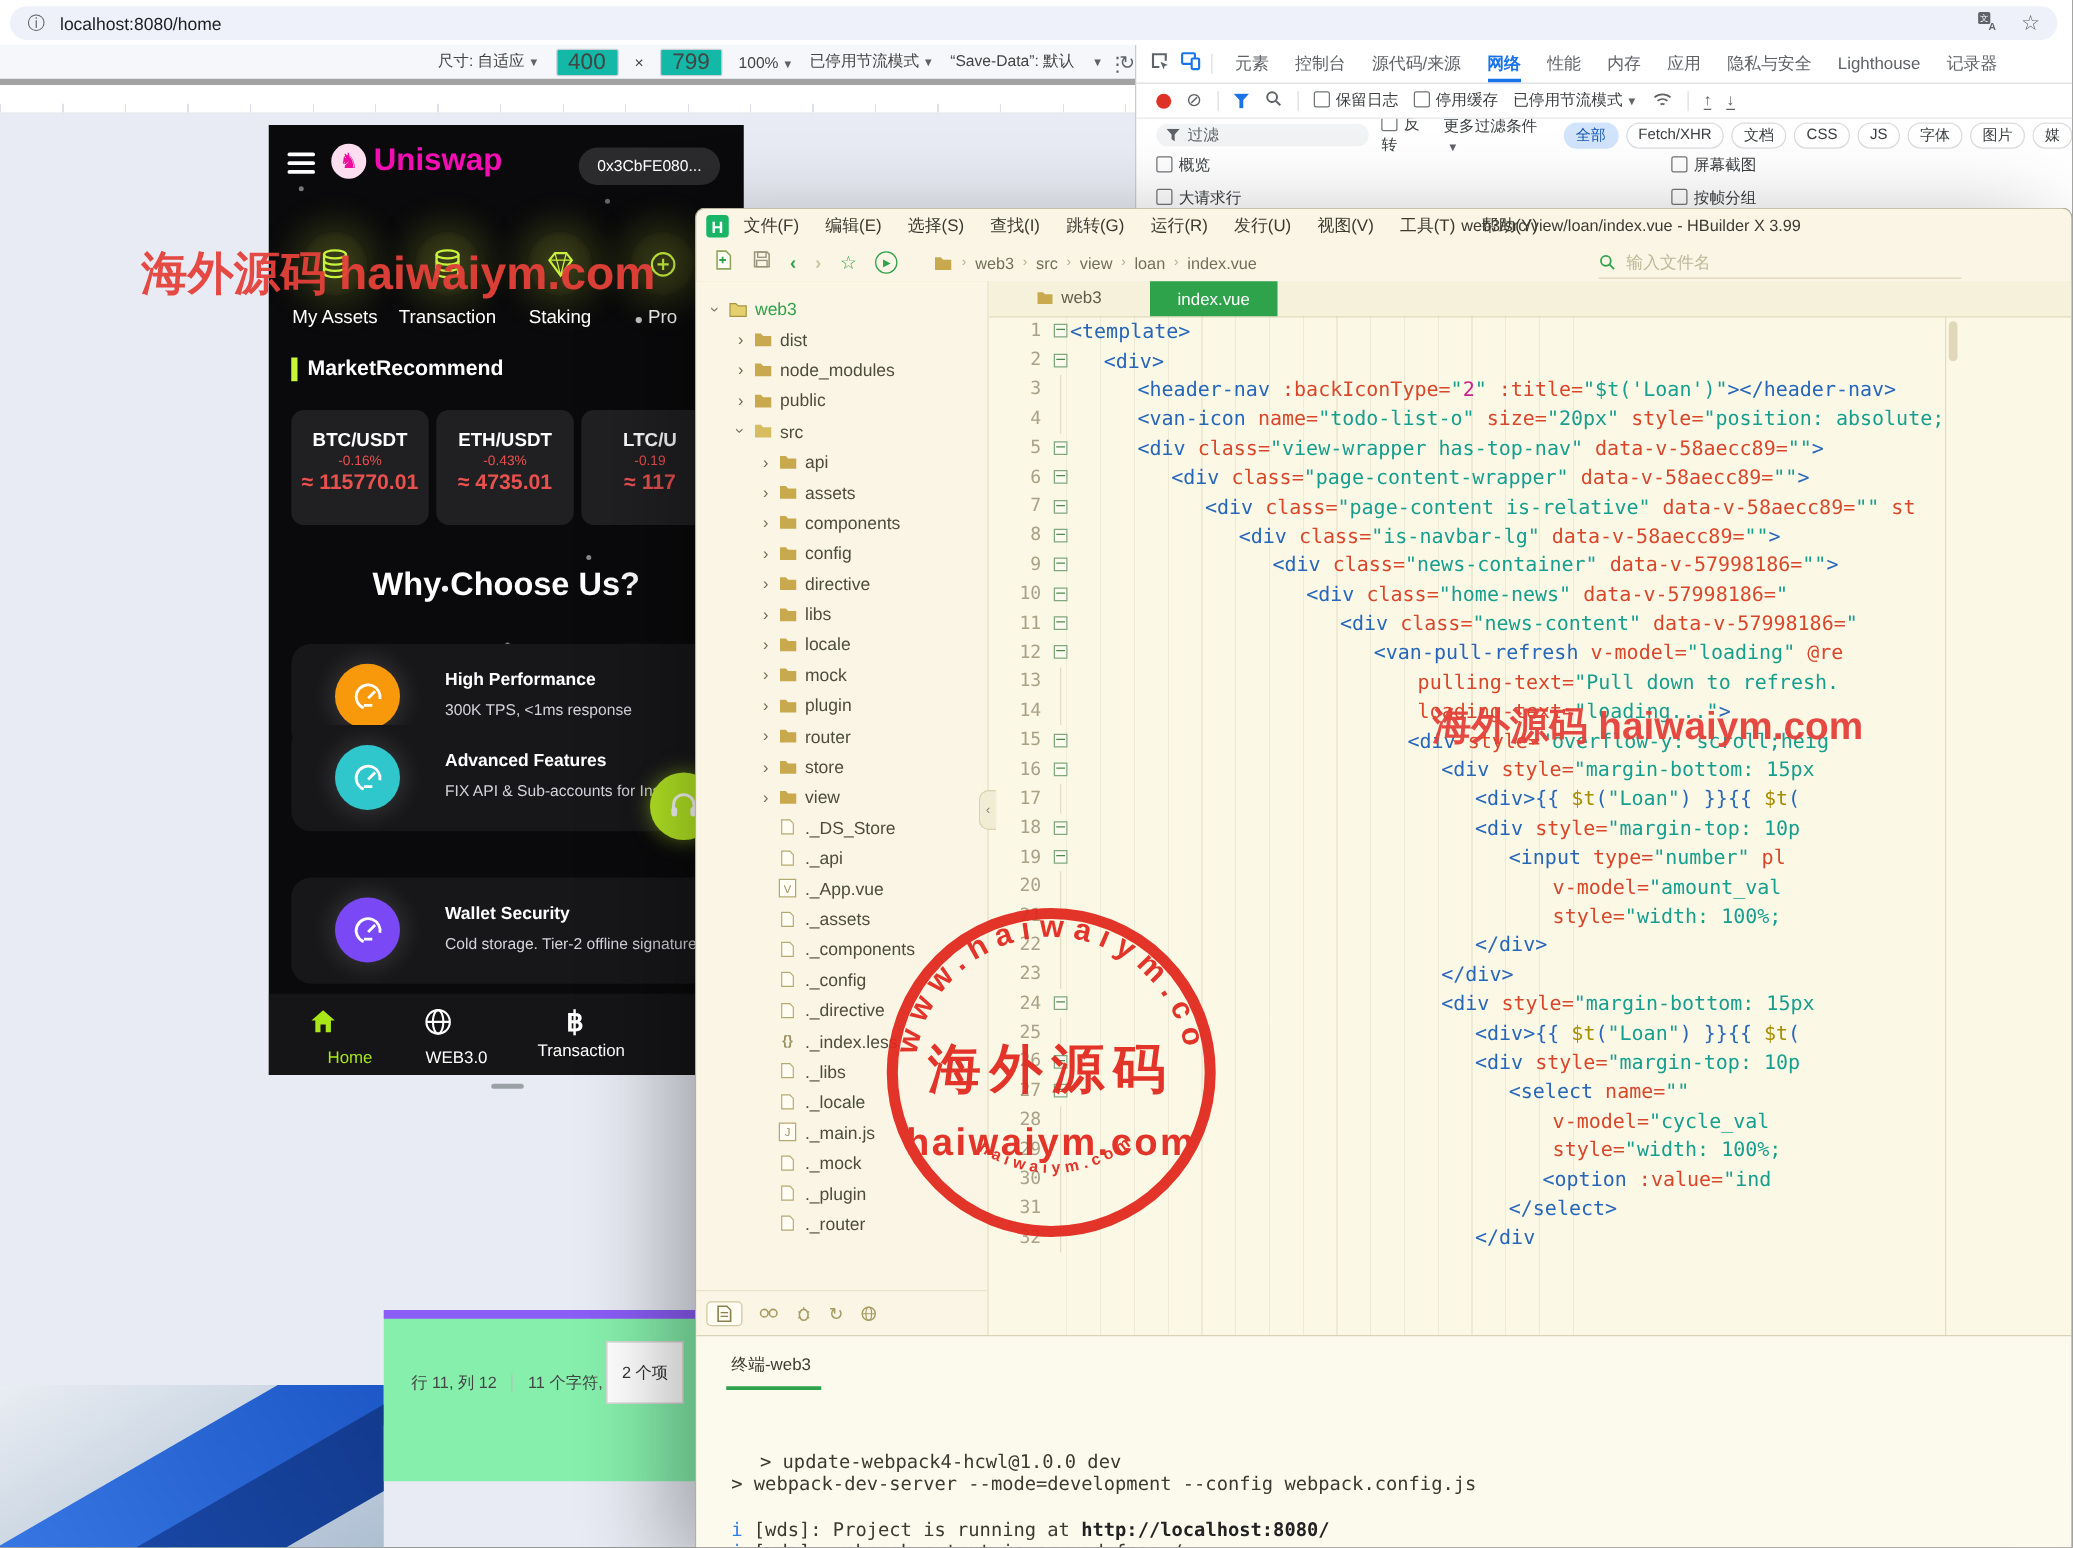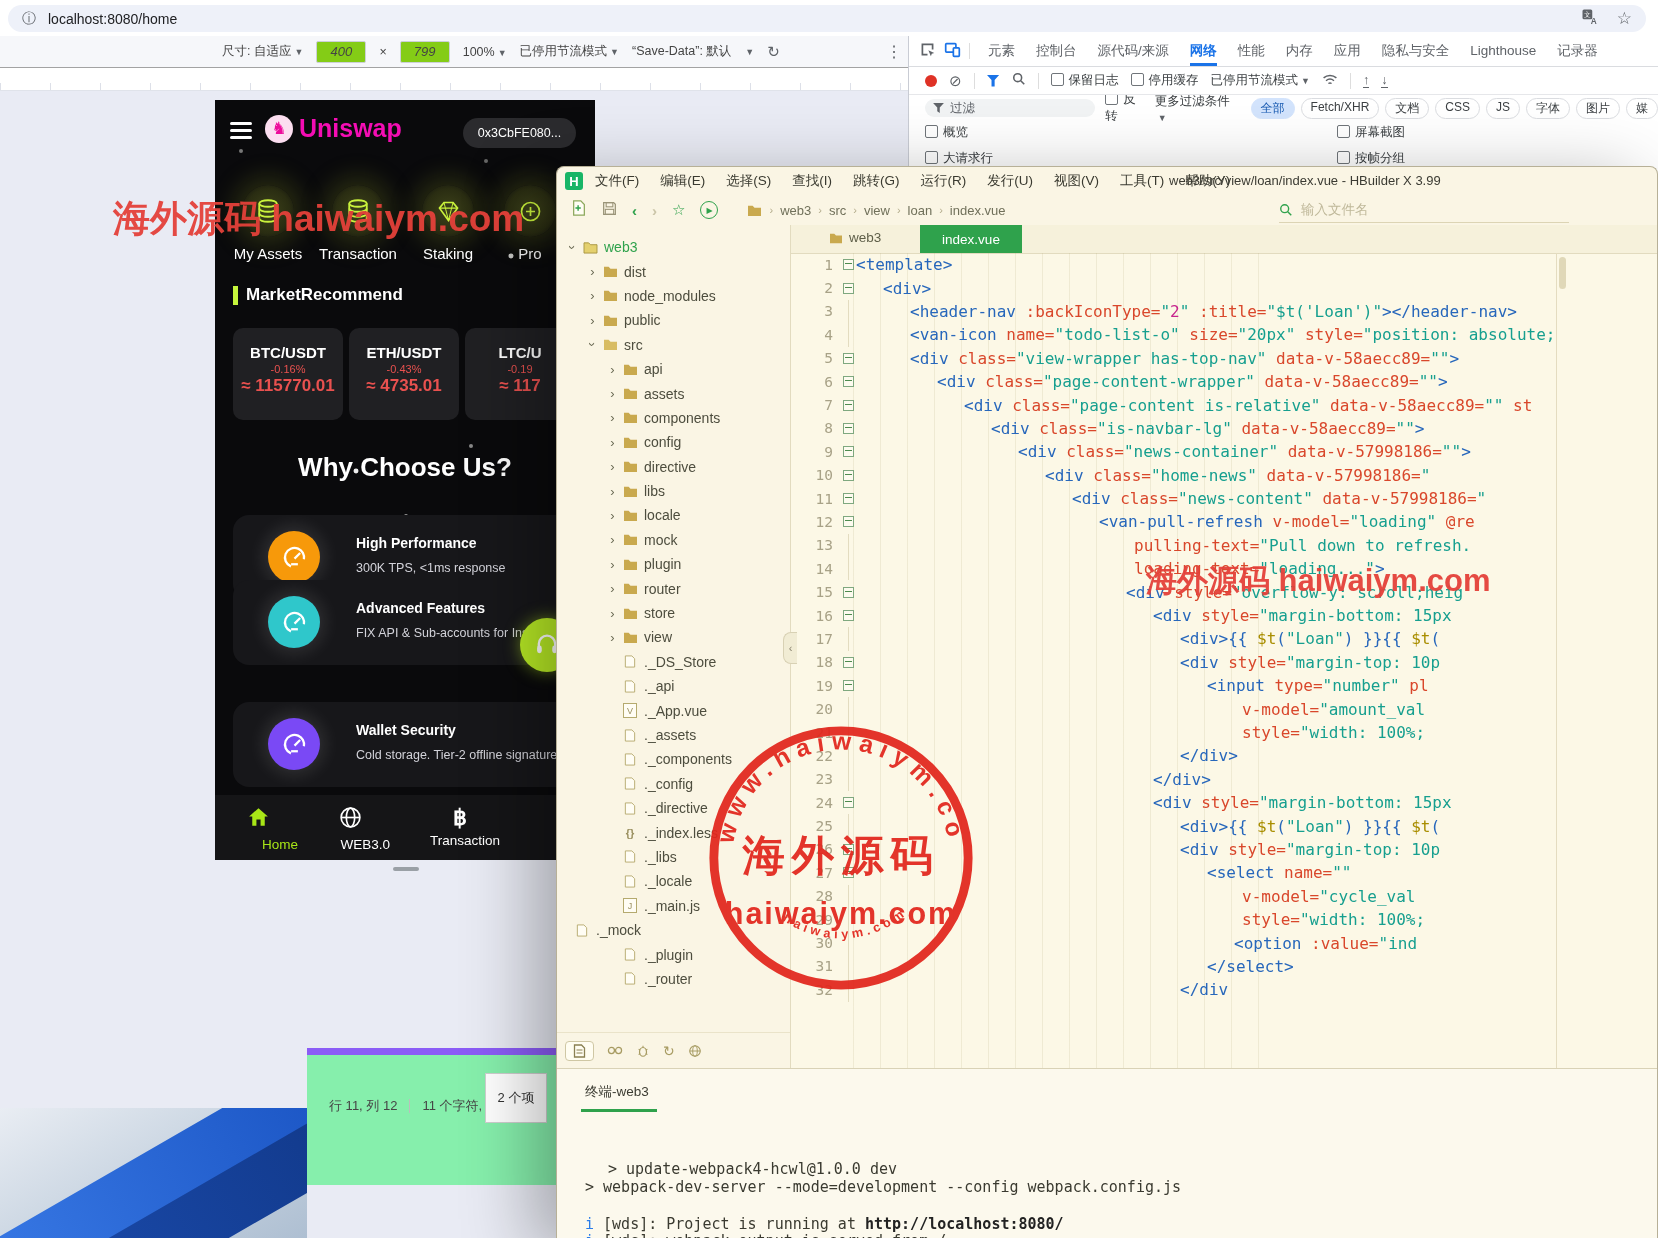--- a/index.html
+++ b/index.html
@@ -7,23 +7,23 @@
           font-family:"Liberation Sans",sans-serif;color:#202124;}
   .ab{position:absolute;}
 
   
   .addr-row{position:absolute;left:0;top:0;width:1658px;height:36px;background:#fff;}
   .addr-pill{position:absolute;left:8px;top:5px;width:1638px;height:27px;background:#EEF1F9;border-radius:14px;
              display:flex;align-items:center;padding:0 14px;box-sizing:border-box;font-size:14px;color:#202124;}
   .addr-info{color:#5f6368;font-size:14px;margin-right:12px;}
   .addr-right{margin-left:auto;display:flex;align-items:center;gap:18px;color:#5f6368;}
   .star{font-size:17px;color:#5f6368;}
-  .dev-toolbar{position:absolute;left:0;top:36px;width:908px;height:32px;background:#F6F7FA;border-bottom:1px solid #a3a3a3;
-               display:flex;align-items:center;gap:13px;padding-left:222px;box-sizing:border-box;font-size:12.5px;color:#444;}
-  .num-box{width:48px;height:20px;background:#84cc16;border:1px solid #CCD0D8;border-radius:2px;display:flex;align-items:center;justify-content:center;font-size:13px;font-style:italic;}
+  .dev-toolbar{position:absolute;left:0;top:36px;width:908px;height:32px;background:#F6F7FA;border-bottom:5px solid #a3a3a3;
+               display:flex;align-items:center;gap:13px;padding-left:222px;box-sizing:border-box;font-size:12.5px;color:#444;justify-content:flex-end;}
+  .num-box{width:48px;height:20px;background:#14b8a6;border:1px solid #CCD0D8;border-radius:2px;display:flex;align-items:center;justify-content:center;font-size:18px;}
   .caret{font-size:9px;color:#5f6368;margin-left:3px;}
   .kebab{position:absolute;left:886px;top:42px;font-size:16px;color:#5f6368;letter-spacing:0;}
   .ruler{position:absolute;left:0;top:68px;width:908px;height:22px;background:#fff;border-bottom:1px solid #E0E3EA;
          background-image:repeating-linear-gradient(90deg,#DDE0E8 0 1px,transparent 1px 50px);background-size:100% 7px;background-position:0 15px;background-repeat:no-repeat;}
 
   
   .devtools{position:absolute;left:908px;top:36px;width:750px;height:1202px;background:#fff;border-left:1px solid #C9CCD4;box-sizing:border-box;}
   .dt-r1{height:30px;display:flex;align-items:center;border-bottom:1px solid #DADCE0;padding-left:10px;gap:8px;overflow:hidden;}
   .dt-tabs{display:flex;gap:21px;margin-left:10px;font-size:13.5px;color:#5f6368;white-space:nowrap;}
   .dtab{height:30px;line-height:30px;}
@@ -716,21 +716,21 @@
               </span>
               <span class="tlabel">._locale</span>
             </div>
             <div class="trow" style="padding-left: 48px;">
               <span class="chev"></span>
               <span class="ticon">
                 <span class="ficon">J</span>
               </span>
               <span class="tlabel">._main.js</span>
             </div>
-            <div class="trow" style="">
+            <div class="trow" style="padding-left: 48px;">
               <span class="chev"></span>
               <span class="ticon">
                 <svg width="12" height="13" viewBox="0 0 12 14">
                   <path d="M1 1h7l3 3v9H1z" fill="#FFFDF4" stroke="#B5AA6E" stroke-width="1"></path>
                 </svg>
               </span>
               <span class="tlabel">._mock</span>
             </div>
             <div class="trow" style="padding-left: 48px;">
               <span class="chev"></span>

